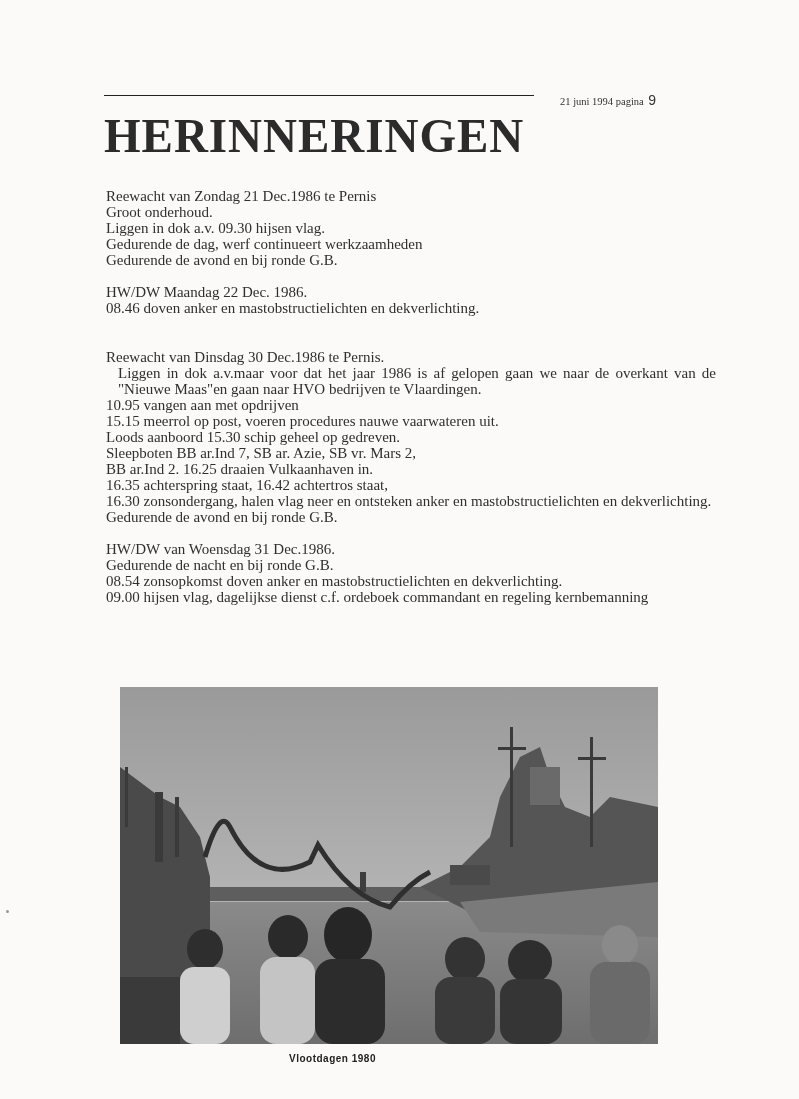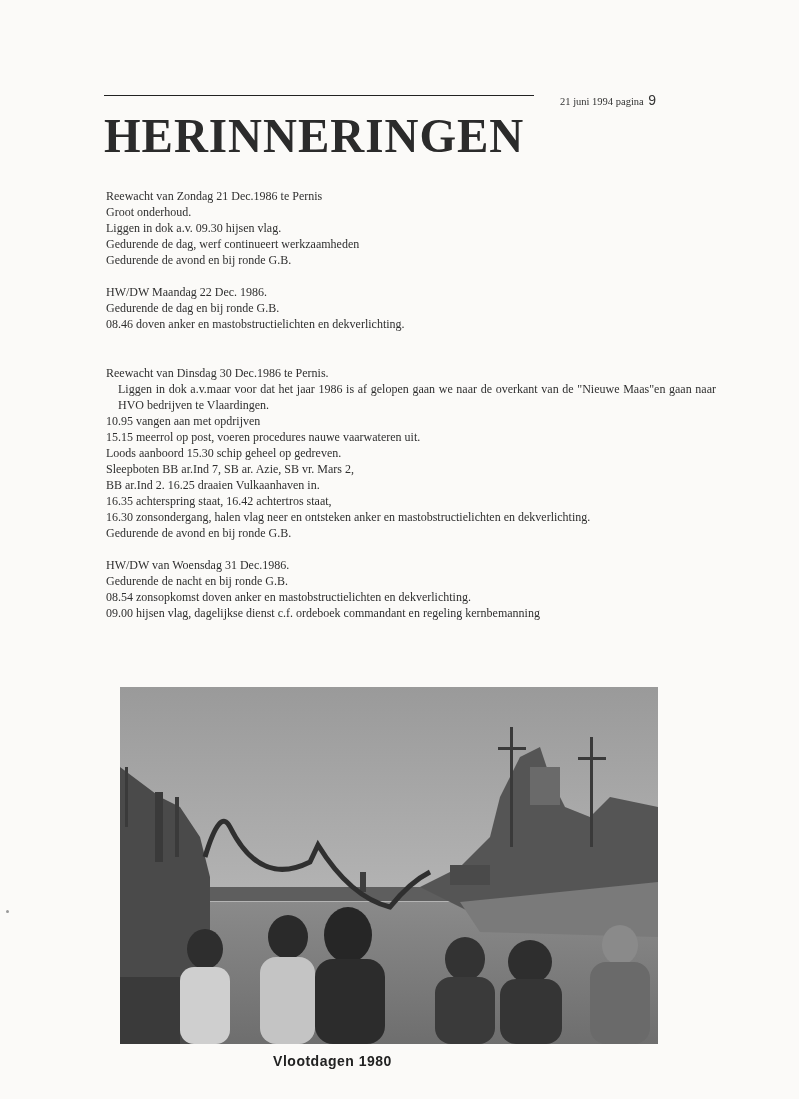--- a/index.html
+++ b/index.html
@@ -15,35 +15,35 @@
   .header-meta { position: absolute; left: 560px; top: 92px; font-size: 10.5px; color: #333; white-space: nowrap; }
   .header-meta .pnum { font-family: "Liberation Sans", sans-serif; font-size: 14px; margin-left: 2px; }
   .title {
     position: absolute; left: 104px; top: 111px;
     font-family: "Liberation Serif", serif; font-weight: bold;
     font-size: 49px; letter-spacing: 1px; color: #2b2b2b;
     line-height: 1; transform: scaleX(0.96); transform-origin: left top;
   }
   .body-text {
     position: absolute; left: 106px; top: 188px; width: 600px;
-    font-size: 12px; line-height: 16px; color: #2f2f2f;
+    font-size: 15px; line-height: 16px; color: #2f2f2f;
   }
   .entry { margin: 0; }
   .entry .line { display: block; white-space: nowrap; }
   .entry .line.wrap { white-space: normal; text-align: justify; text-align-last: left; }
   .gap1 { height: 16px; }
   .gap2 { height: 33px; }
   .photo {
     position: absolute; left: 120px; top: 687px; width: 538px; height: 357px;
     background: #8d8d8d; overflow: hidden;
   }
   .photo svg { display: block; }
   .caption {
     position: absolute; left: 0; width: 665px; top: 1053px; text-align: center;
-    font-family: "Liberation Sans", sans-serif; font-weight: bold; font-size: 14px; color: #222;
+    font-family: "Liberation Sans", sans-serif; font-weight: bold; font-size: 10px; color: #222;
     letter-spacing: 0.5px;
   }
 </style>
 </head>
 <body>
 
 <div class="page-mark"></div>
 
 <div class="header-rule"></div>
 <div class="header-meta">
@@ -58,21 +58,20 @@
   <div class="entry">
     <span class="line">Reewacht van Zondag 21 Dec.1986 te Pernis</span>
     <span class="line">Groot onderhoud.</span>
     <span class="line">Liggen in dok a.v. 09.30 hijsen vlag.</span>
     <span class="line">Gedurende de dag, werf continueert werkzaamheden</span>
     <span class="line">Gedurende de avond en bij ronde G.B.</span>
   </div>
   <div class="gap1"></div>
   <div class="entry">
     <span class="line">HW/DW Maandag 22 Dec. 1986.</span>
-    <span class="line">Gedurende de dag en bij ronde G.B.</span>
     <span class="line">08.46 doven anker en mastobstructielichten en dekverlichting.</span>
   </div>
   <div class="gap2"></div>
   <div class="entry">
     <span class="line">Reewacht van Dinsdag 30 Dec.1986 te Pernis.</span>
     <span class="line wrap" style="width:598px;margin-left:12px;">Liggen in dok a.v.maar voor dat het jaar 1986 is af gelopen gaan we naar de overkant van de "Nieuwe Maas"en gaan naar HVO bedrijven te Vlaardingen.</span>
     <span class="line">10.95  vangen aan met opdrijven</span>
     <span class="line">15.15 meerrol op post, voeren procedures nauwe vaarwateren uit.</span>
     <span class="line">Loods aanboord 15.30 schip geheel op gedreven.</span>
     <span class="line">Sleepboten BB ar.Ind 7, SB ar. Azie, SB vr. Mars 2,</span>

